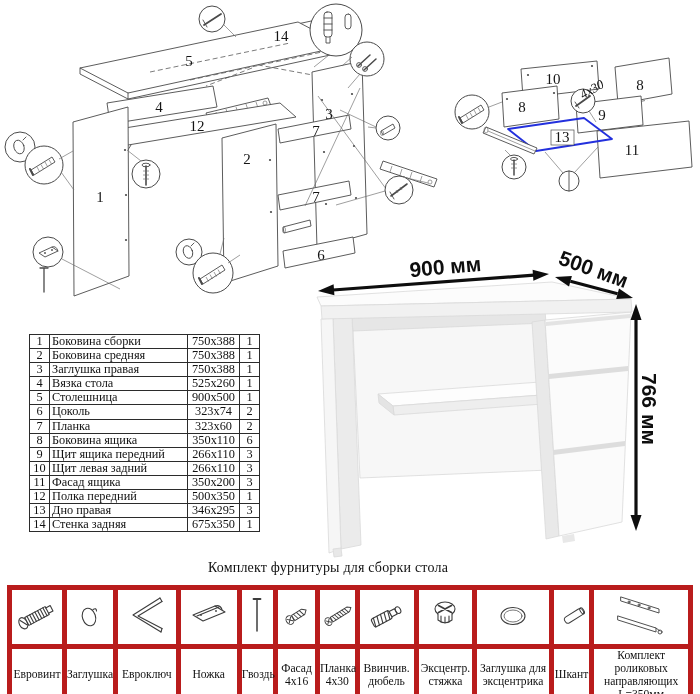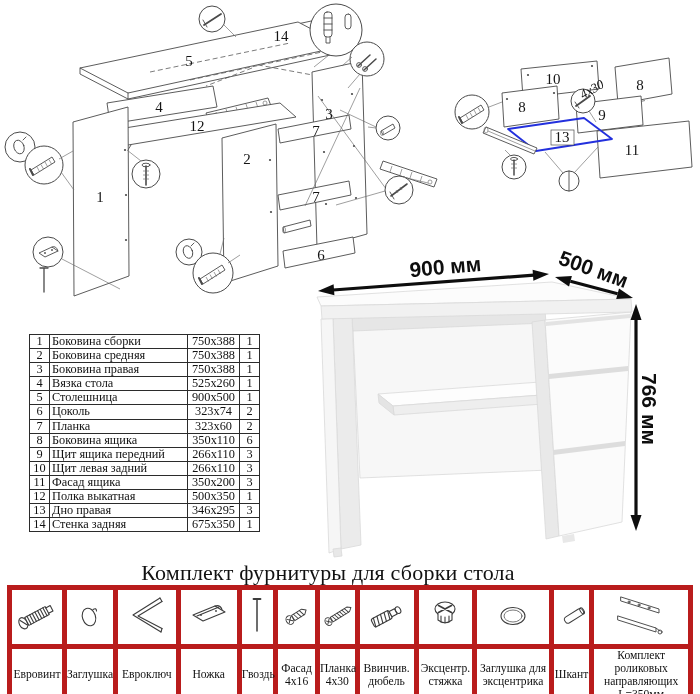--- a/index.html
+++ b/index.html
@@ -22,21 +22,21 @@
   .rf{stroke:#d9d9d9;stroke-width:.8}
   .dim{font-family:"Liberation Sans",sans-serif;font-weight:700;font-size:21px;fill:#0e0e0e;text-anchor:middle}
   .dimline{stroke:#0e0e0e;stroke-width:3.2}
   .dimhead{fill:#0e0e0e;stroke:none}
 
   
   .parts-table{position:absolute;left:29px;top:334px;border-collapse:collapse;table-layout:fixed}
   .parts-table td{border:1px solid #2b2b2b;font-size:12.3px;line-height:13.1px;height:13.1px;
                   padding:0 2px;white-space:nowrap;overflow:hidden}
   .parts-table td.c{text-align:center;padding:0}
-  .title{position:absolute;left:0;top:560px;width:656px;text-align:center;font-size:22px;letter-spacing:.2px}
+  .title{position:absolute;left:0;top:560px;width:656px;text-align:center;font-size:14px;letter-spacing:.2px}
   .hw-table{position:absolute;left:7px;top:585px;width:686px;border-collapse:collapse;table-layout:fixed}
   .hw-table td{border:5px solid #b91c1c;text-align:center;padding:0;vertical-align:middle}
   .hw-icon-cell{height:52px}
   .hw-name{font-size:11.6px;line-height:1.12;height:31px;padding:1px}
   .hw-qty{font-size:17px;height:22px}
   .hwi{stroke:#3c3c3c;stroke-width:1.1;fill:none;stroke-linecap:round;stroke-linejoin:round}
 </style>
 </head>
 <body>
 
@@ -304,21 +304,21 @@
           <td class="c">1</td>
         </tr>
       <tr>
           <td class="c">2</td>
           <td>Боковина средняя</td>
           <td class="c">750x388</td>
           <td class="c">1</td>
         </tr>
       <tr>
           <td class="c">3</td>
-          <td>Боковина правая</td>
+          <td>Заглушка правая</td>
           <td class="c">750x388</td>
           <td class="c">1</td>
         </tr>
       <tr>
           <td class="c">4</td>
           <td>Вязка стола</td>
           <td class="c">525x260</td>
           <td class="c">1</td>
         </tr>
       <tr>
@@ -358,21 +358,21 @@
           <td class="c">3</td>
         </tr>
       <tr>
           <td class="c">11</td>
           <td>Фасад ящика</td>
           <td class="c">350x200</td>
           <td class="c">3</td>
         </tr>
       <tr>
           <td class="c">12</td>
-          <td>Полка выкатная</td>
+          <td>Полка передний</td>
           <td class="c">500x350</td>
           <td class="c">1</td>
         </tr>
       <tr>
           <td class="c">13</td>
           <td>Дно правая</td>
           <td class="c">346x295</td>
           <td class="c">3</td>
         </tr>
       <tr>

